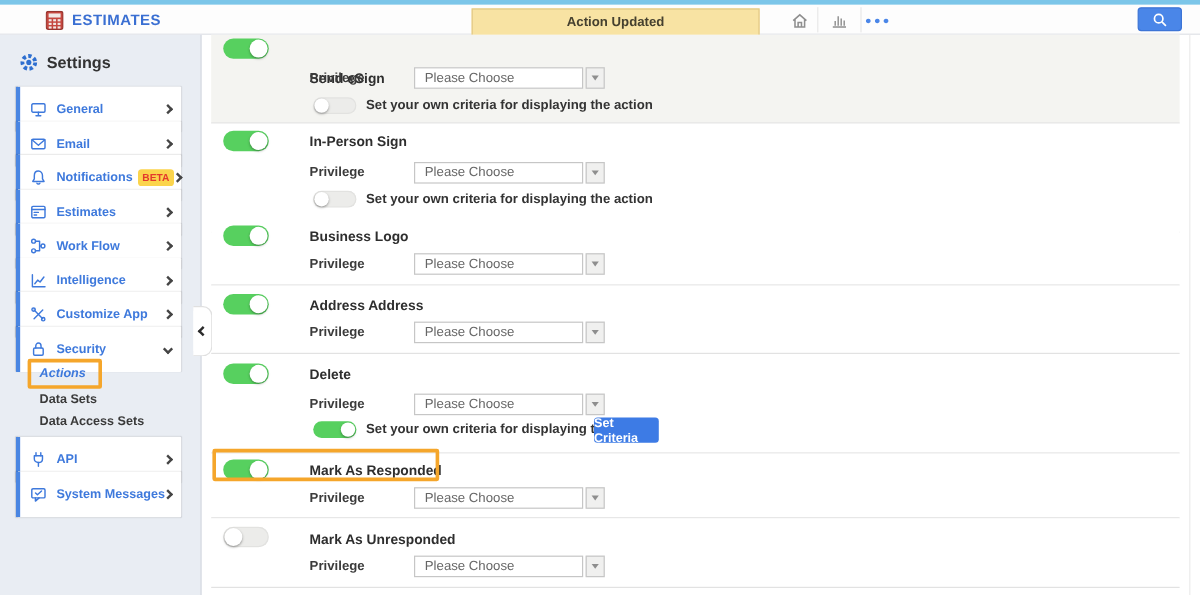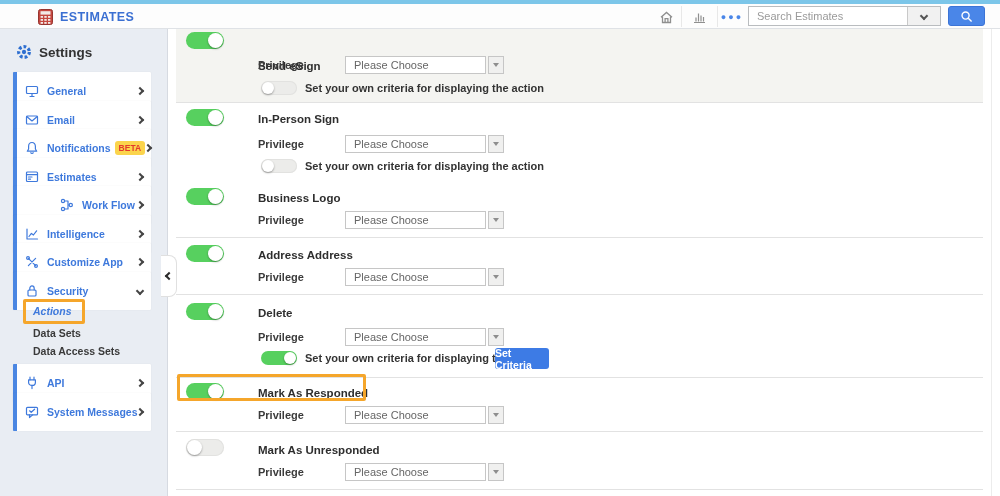--- a/index.html
+++ b/index.html
@@ -87,44 +87,39 @@
             <rect x="6.3" y="10" width="2.4" height="1.8"></rect>
             <rect x="10" y="10" width="2.4" height="1.8"></rect>
           <rect x="2.6" y="13" width="2.4" height="1.8"></rect>
             <rect x="6.3" y="13" width="2.4" height="1.8"></rect>
             <rect x="10" y="13" width="2.4" height="1.8"></rect>
         </g>
       </svg>
       <span class="logo-title">ESTIMATES</span>
     </div>
 
+    <div class="banner">Action Updated</div>
 
     <div class="hsep" style="left:681px;"></div>
     <div class="hsep" style="left:717px;"></div>
 
     <div class="hicon" style="left:653px; width:26px;">
       <svg width="17" height="16" viewBox="0 0 16 16">
         <path d="M2.5 8.2 L8 3.4 L13.5 8.2 M4 7 V13.5 H12 V7 M6.6 13.5 V9.7 H9.4 V13.5" stroke="#8f8f8f" stroke-width="1.3" fill="none"></path>
       </svg>
     </div>
     <div class="hicon" style="left:686px; width:26px;">
       <svg width="17" height="16" viewBox="0 0 16 16">
         <path d="M2.5 13.5 H13.5 M4.5 12.5 V8.5 M7 12.5 V4.5 M9.5 12.5 V6.5 M12 12.5 V8" stroke="#8f8f8f" stroke-width="1.2" fill="none"></path>
       </svg>
     </div>
     <div class="hicon" style="left:720px; width:24px;">
       <span class="dots">●●●</span>
     </div>
 
-    <div class="searchbox">
-      <input type="text" placeholder="Search Estimates" style="">
-      <div class="search-dd">
-        <span class="chev d" style="border-color:#555;"></span>
-      </div>
-    </div>
     <div class="search-btn">
       <svg width="13" height="13" viewBox="0 0 14 14">
         <circle cx="6" cy="6" r="3.8" stroke="#fff" stroke-width="1.5" fill="none"></circle>
         <line x1="8.9" y1="8.9" x2="12.5" y2="12.5" stroke="#fff" stroke-width="1.5"></line>
       </svg>
     </div>
   </div>
 
   <div class="sidebar">
     <div class="settings-hd">
@@ -169,21 +164,21 @@
         <div class="nav-item" style="top: 128.5px;">
           <svg width="14" height="14" viewBox="0 0 14 14" fill="none" stroke="#3e79dc" stroke-width="1.2" stroke-linecap="round" stroke-linejoin="round">
             <rect x="1.5" y="2" width="11" height="9.5" rx="1"></rect>
             <path d="M1.5 4.6 H12.5 M3.5 7 H7 M3.5 9.2 H5.5"></path>
           </svg>
           <span class="lbl">Estimates</span>
           <span class="chevwrap">
             <span class="chev r"></span>
           </span>
         </div>
-        <div class="nav-item" style="top: 157px; padding-left: 35px;">
+        <div class="nav-item" style="top: 157px;">
           <svg width="14" height="14" viewBox="0 0 14 14" fill="none" stroke="#3e79dc" stroke-width="1.2" stroke-linecap="round" stroke-linejoin="round">
             <circle cx="3" cy="3" r="1.6"></circle>
             <circle cx="3" cy="11" r="1.6"></circle>
             <circle cx="10.8" cy="7" r="1.6"></circle>
             <path d="M4.6 3 H8 V11 H4.6 M8 7 H9.2"></path>
           </svg>
           <span class="lbl">Work Flow</span>
           <span class="chevwrap">
             <span class="chev r"></span>
           </span>

